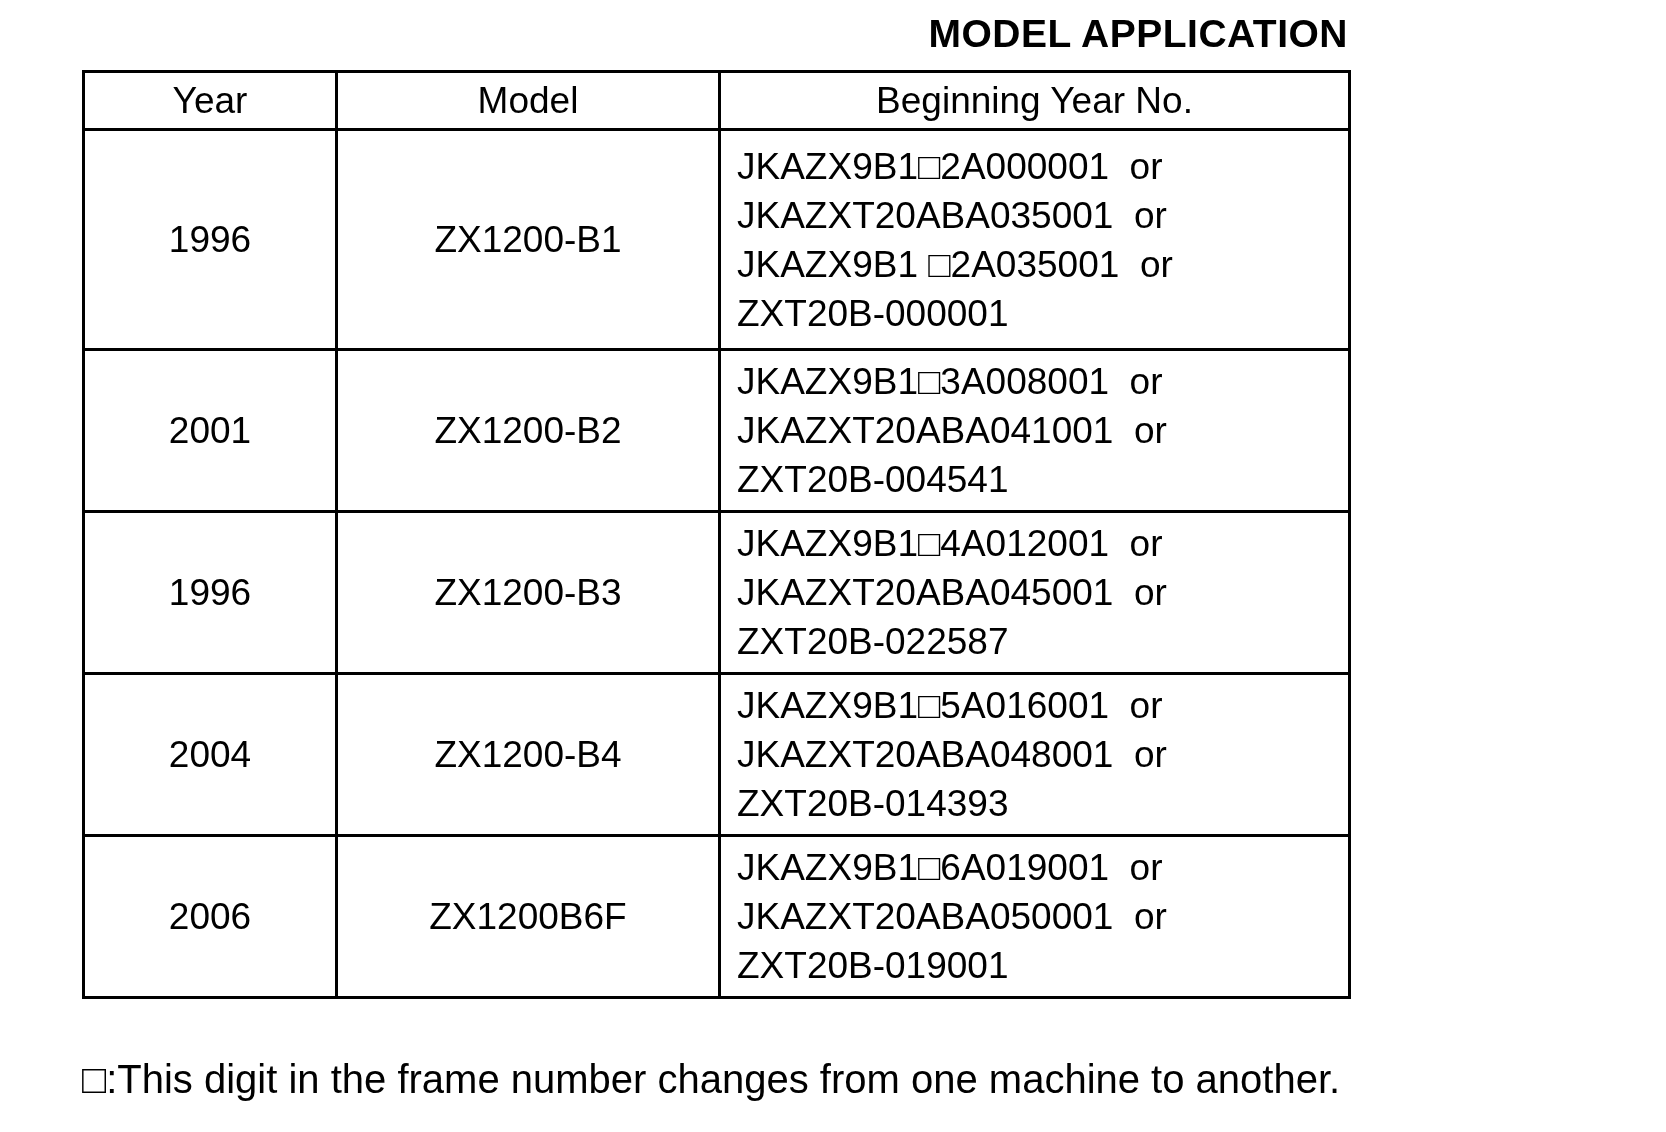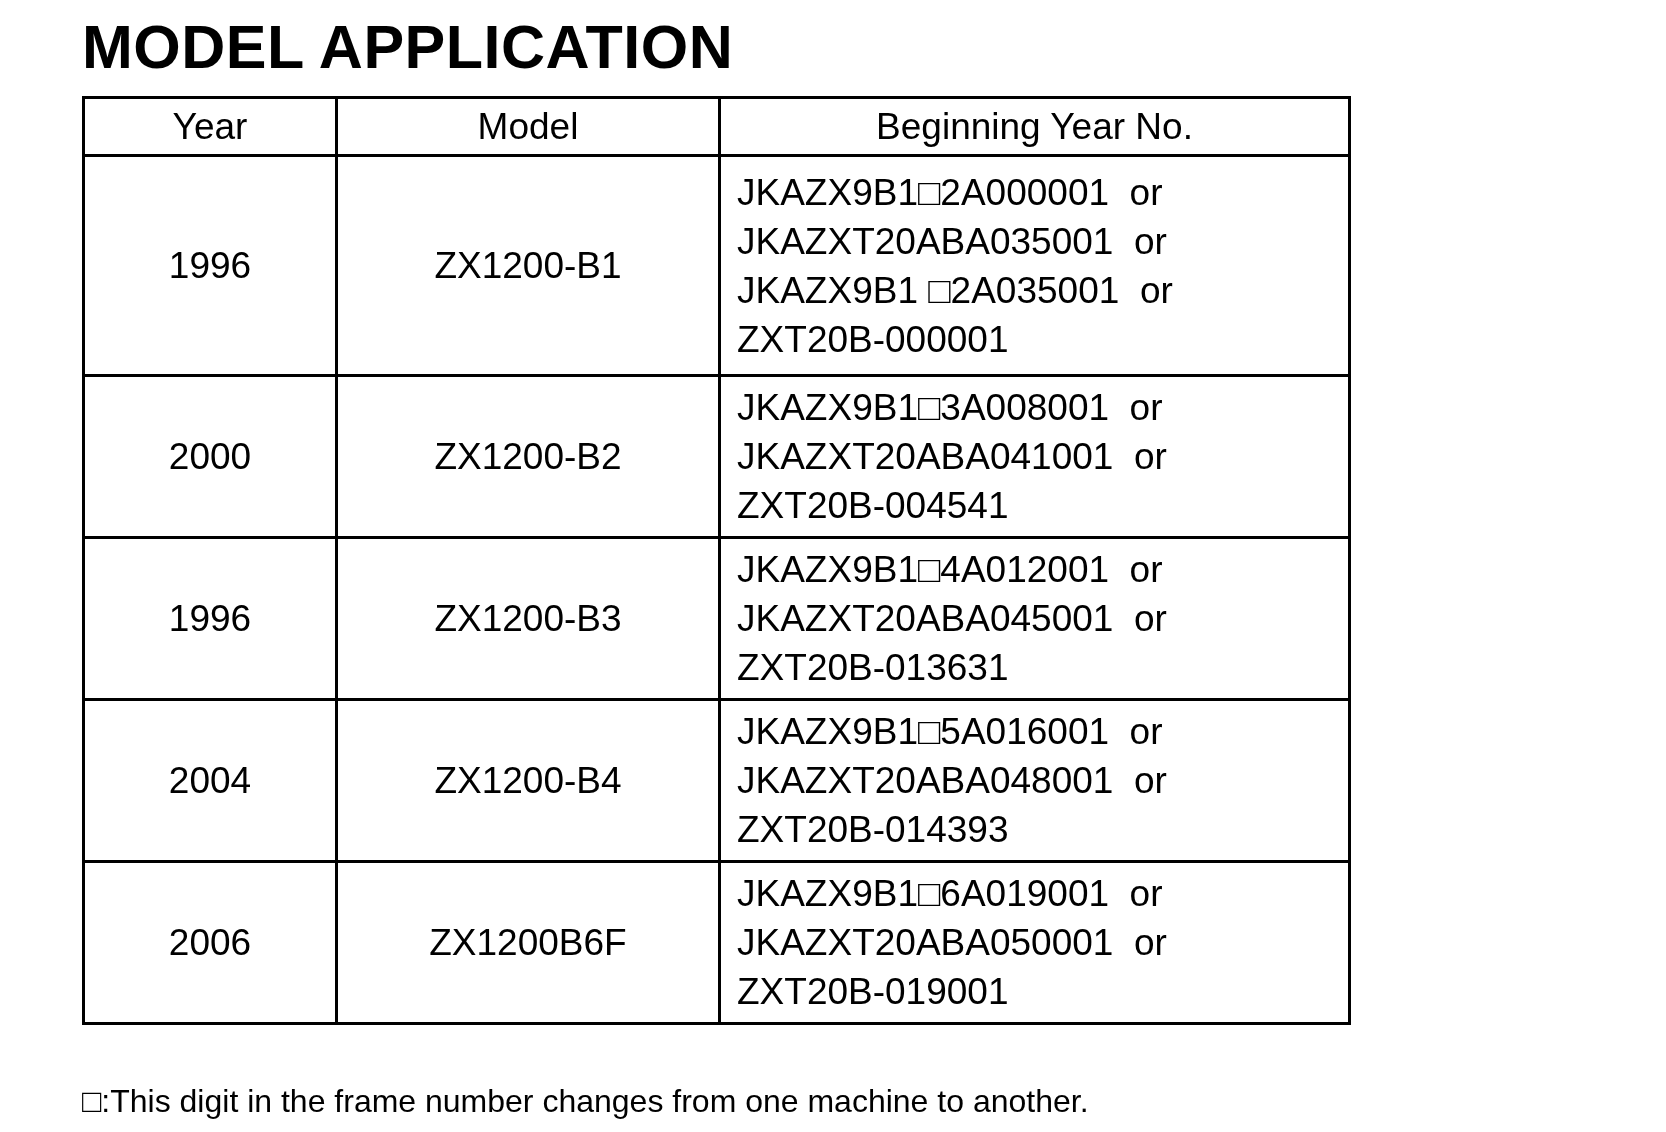--- a/index.html
+++ b/index.html
@@ -9,22 +9,22 @@
     background: #ffffff;
     font-family: "Liberation Sans", sans-serif;
     color: #000000;
   }
   .doc {
     width: 1266px;
     margin-left: 82px;
     padding-top: 12px;
   }
   .title {
-    text-align: left;
-    font-size: 61px;
+    text-align: right;
+    font-size: 39px;
     font-weight: bold;
     letter-spacing: 0.5px;
     margin-bottom: 14px;
   }
   table.model-table {
     border-collapse: collapse;
     width: 1266px;
     table-layout: fixed;
   }
   .model-table th,
@@ -42,21 +42,21 @@
   .col-frame { width: 630px; }
   .center { text-align: center; margin-top: 9px; }
   td.frames { padding-left: 16px; padding-right: 4px; }
   .frame-line {
     white-space: pre-wrap;
     line-height: 49px;
     font-size: 37px;
   }
   .footnote {
     margin-top: 58px;
-    font-size: 32px;
+    font-size: 40px;
     white-space: pre-wrap;
   }
 </style>
 </head>
 <body>
 
 <div class="doc">
 
   <h1 class="title">MODEL APPLICATION</h1>
 
@@ -78,35 +78,35 @@
         <td class="center">1996</td>
         <td class="center">ZX1200-B1</td>
         <td class="frames">
           <div class="frame-line">JKAZX9B1□2A000001  or</div>
           <div class="frame-line">JKAZXT20ABA035001  or</div>
           <div class="frame-line">JKAZX9B1 □2A035001  or</div>
           <div class="frame-line">ZXT20B-000001</div>
         </td>
       </tr>
       <tr class="std">
-        <td class="center">2000</td>
+        <td class="center">2001</td>
         <td class="center">ZX1200-B2</td>
         <td class="frames">
           <div class="frame-line">JKAZX9B1□3A008001  or</div>
           <div class="frame-line">JKAZXT20ABA041001  or</div>
           <div class="frame-line">ZXT20B-004541</div>
         </td>
       </tr>
       <tr class="std">
         <td class="center">1996</td>
         <td class="center">ZX1200-B3</td>
         <td class="frames">
           <div class="frame-line">JKAZX9B1□4A012001  or</div>
           <div class="frame-line">JKAZXT20ABA045001  or</div>
-          <div class="frame-line">ZXT20B-013631</div>
+          <div class="frame-line">ZXT20B-022587</div>
         </td>
       </tr>
       <tr class="std">
         <td class="center">2004</td>
         <td class="center">ZX1200-B4</td>
         <td class="frames">
           <div class="frame-line">JKAZX9B1□5A016001  or</div>
           <div class="frame-line">JKAZXT20ABA048001  or</div>
           <div class="frame-line">ZXT20B-014393</div>
         </td>

